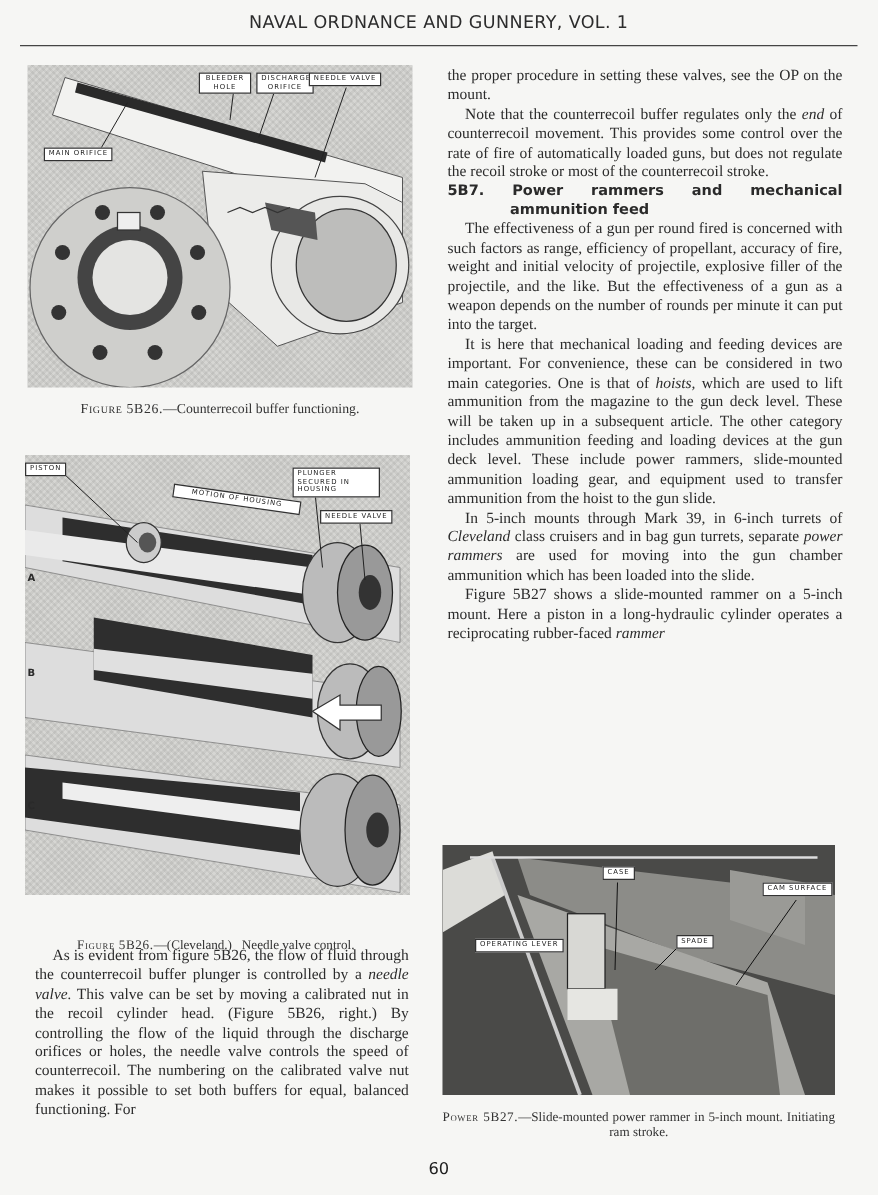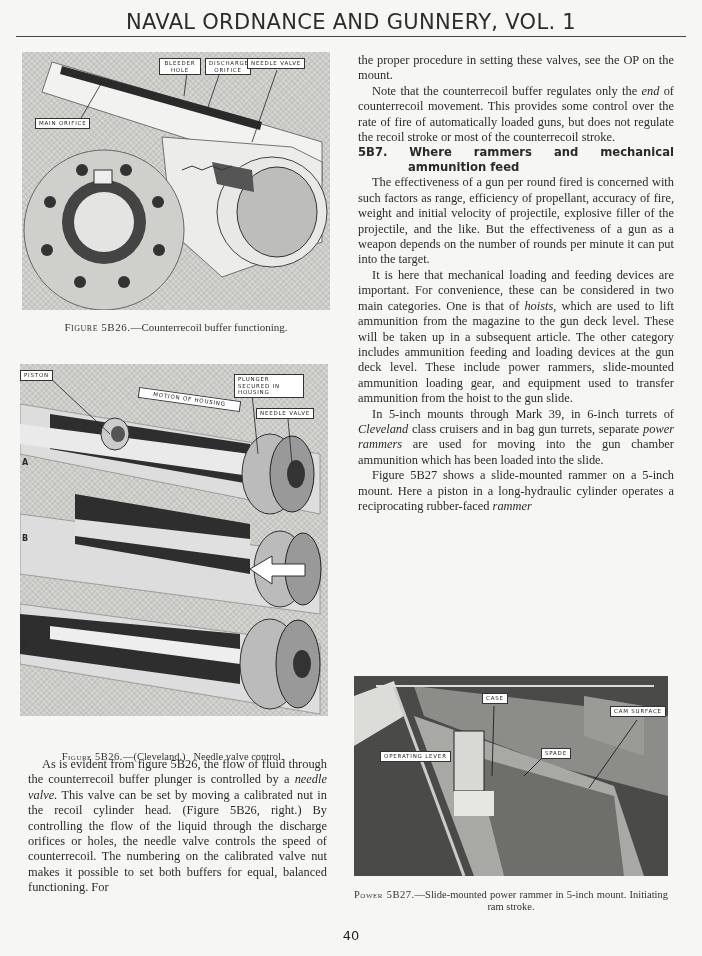--- a/index.html
+++ b/index.html
@@ -4,21 +4,21 @@
 <style>
   html, body { margin: 0; padding: 0; }
   body {
     width: 702px; height: 956px; position: relative; overflow: hidden;
     background: #f6f6f4; color: #2a2a2a;
     font-family: "Liberation Serif", "DejaVu Serif", serif;
   }
   .header {
     position: absolute; left: 0; top: 10px; width: 702px; text-align: center;
     font-family: "DejaVu Sans", "Liberation Sans", sans-serif;
-    font-size: 21px; letter-spacing: 0.3px; color: #2c2c2c;
+    font-size: 14px; letter-spacing: 0.3px; color: #2c2c2c;
   }
   .topline { position: absolute; left: 16px; top: 36px; height: 1px; width: 486px; background:#444; }
 
   .fig {
     position: absolute; overflow: hidden;
     background:
       repeating-linear-gradient(45deg, rgba(0,0,0,0.05) 0 2px, transparent 2px 4px),
       repeating-linear-gradient(-45deg, rgba(0,0,0,0.05) 0 2px, transparent 2px 4px),
       #d6d6d3;
   }
@@ -139,21 +139,21 @@
   <span class="sc">Figure 5B26.</span><span>—(Cleveland.)   Needle valve control.</span>
 </div>
 
 <div class="col" style="left:28px; top:757px; width:299px;">
   <p><span>As is evident from figure 5B26, the flow of fluid through the counterrecoil buffer plunger is controlled by a </span><i>needle valve.</i><span> This valve can be set by moving a calibrated nut in the recoil cylinder head. (Figure 5B26, right.) By controlling the flow of the liquid through the discharge orifices or holes, the needle valve controls the speed of counterrecoil. The numbering on the calibrated valve nut makes it possible to set both buffers for equal, balanced functioning. For</span></p>
 </div>
 
 <div class="col" style="left:358px; top:53px; width:316px;">
   <p class="noindent">the proper procedure in setting these valves, see the OP on the mount.</p>
   <p><span>Note that the counterrecoil buffer regulates only the </span><i>end</i><span> of counterrecoil movement. This provides some control over the rate of fire of automatically loaded guns, but does not regulate the recoil stroke or most of the counterrecoil stroke.</span></p>
-  <p class="section-head">5B7. Where rammers and mechanical ammunition feed</p>
+  <p class="section-head">5B7. Power rammers and mechanical ammunition feed</p>
   <p>The effectiveness of a gun per round fired is concerned with such factors as range, efficiency of propellant, accuracy of fire, weight and initial velocity of projectile, explosive filler of the projectile, and the like. But the effectiveness of a gun as a weapon depends on the number of rounds per minute it can put into the target.</p>
   <p><span>It is here that mechanical loading and feeding devices are important. For convenience, these can be considered in two main categories. One is that of </span><i>hoists,</i><span> which are used to lift ammunition from the magazine to the gun deck level. These will be taken up in a subsequent article. The other category includes ammunition feeding and loading devices at the gun deck level. These include power rammers, slide-mounted ammunition loading gear, and equipment used to transfer ammunition from the hoist to the gun slide.</span></p>
   <p><span>In 5-inch mounts through Mark 39, in 6-inch turrets of </span><i>Cleveland</i><span> class cruisers and in bag gun turrets, separate </span><i>power rammers</i><span> are used for moving into the gun chamber ammunition which has been loaded into the slide.</span></p>
   <p><span>Figure 5B27 shows a slide-mounted rammer on a 5-inch mount. Here a piston in a long-hydraulic cylinder operates a reciprocating rubber-faced </span><i>rammer</i></p>
 </div>
 
 <div class="fig" style="left:354px; top:676px; width:314px; height:200px; background:#5a5a58;">
   <svg width="314" height="200">
     <rect x="0" y="0" width="314" height="200" fill="#4a4a48"></rect>
     <polygon points="60,10 314,40 314,120 200,90 70,40" fill="#8c8c88"></polygon>
@@ -171,13 +171,13 @@
   </svg>
   <div class="callout" style="left:128px; top:17px;">CASE</div>
   <div class="callout" style="left:256px; top:30px;">CAM SURFACE</div>
   <div class="callout" style="left:187px; top:72px;">SPADE</div>
   <div class="callout" style="left:26px; top:75px;">OPERATING LEVER</div>
 </div>
 <div class="caption" style="left:354px; top:889px; width:314px; font-size:10.5px; line-height:12px; text-align:justify; text-align-last:center;">
   <span class="sc">Power 5B27.</span><span>—Slide-mounted power rammer in 5-inch mount. Initiating ram stroke.</span>
 </div>
 
-<div class="page-number">40</div>
+<div class="page-number">60</div>
 
 </body></html>

